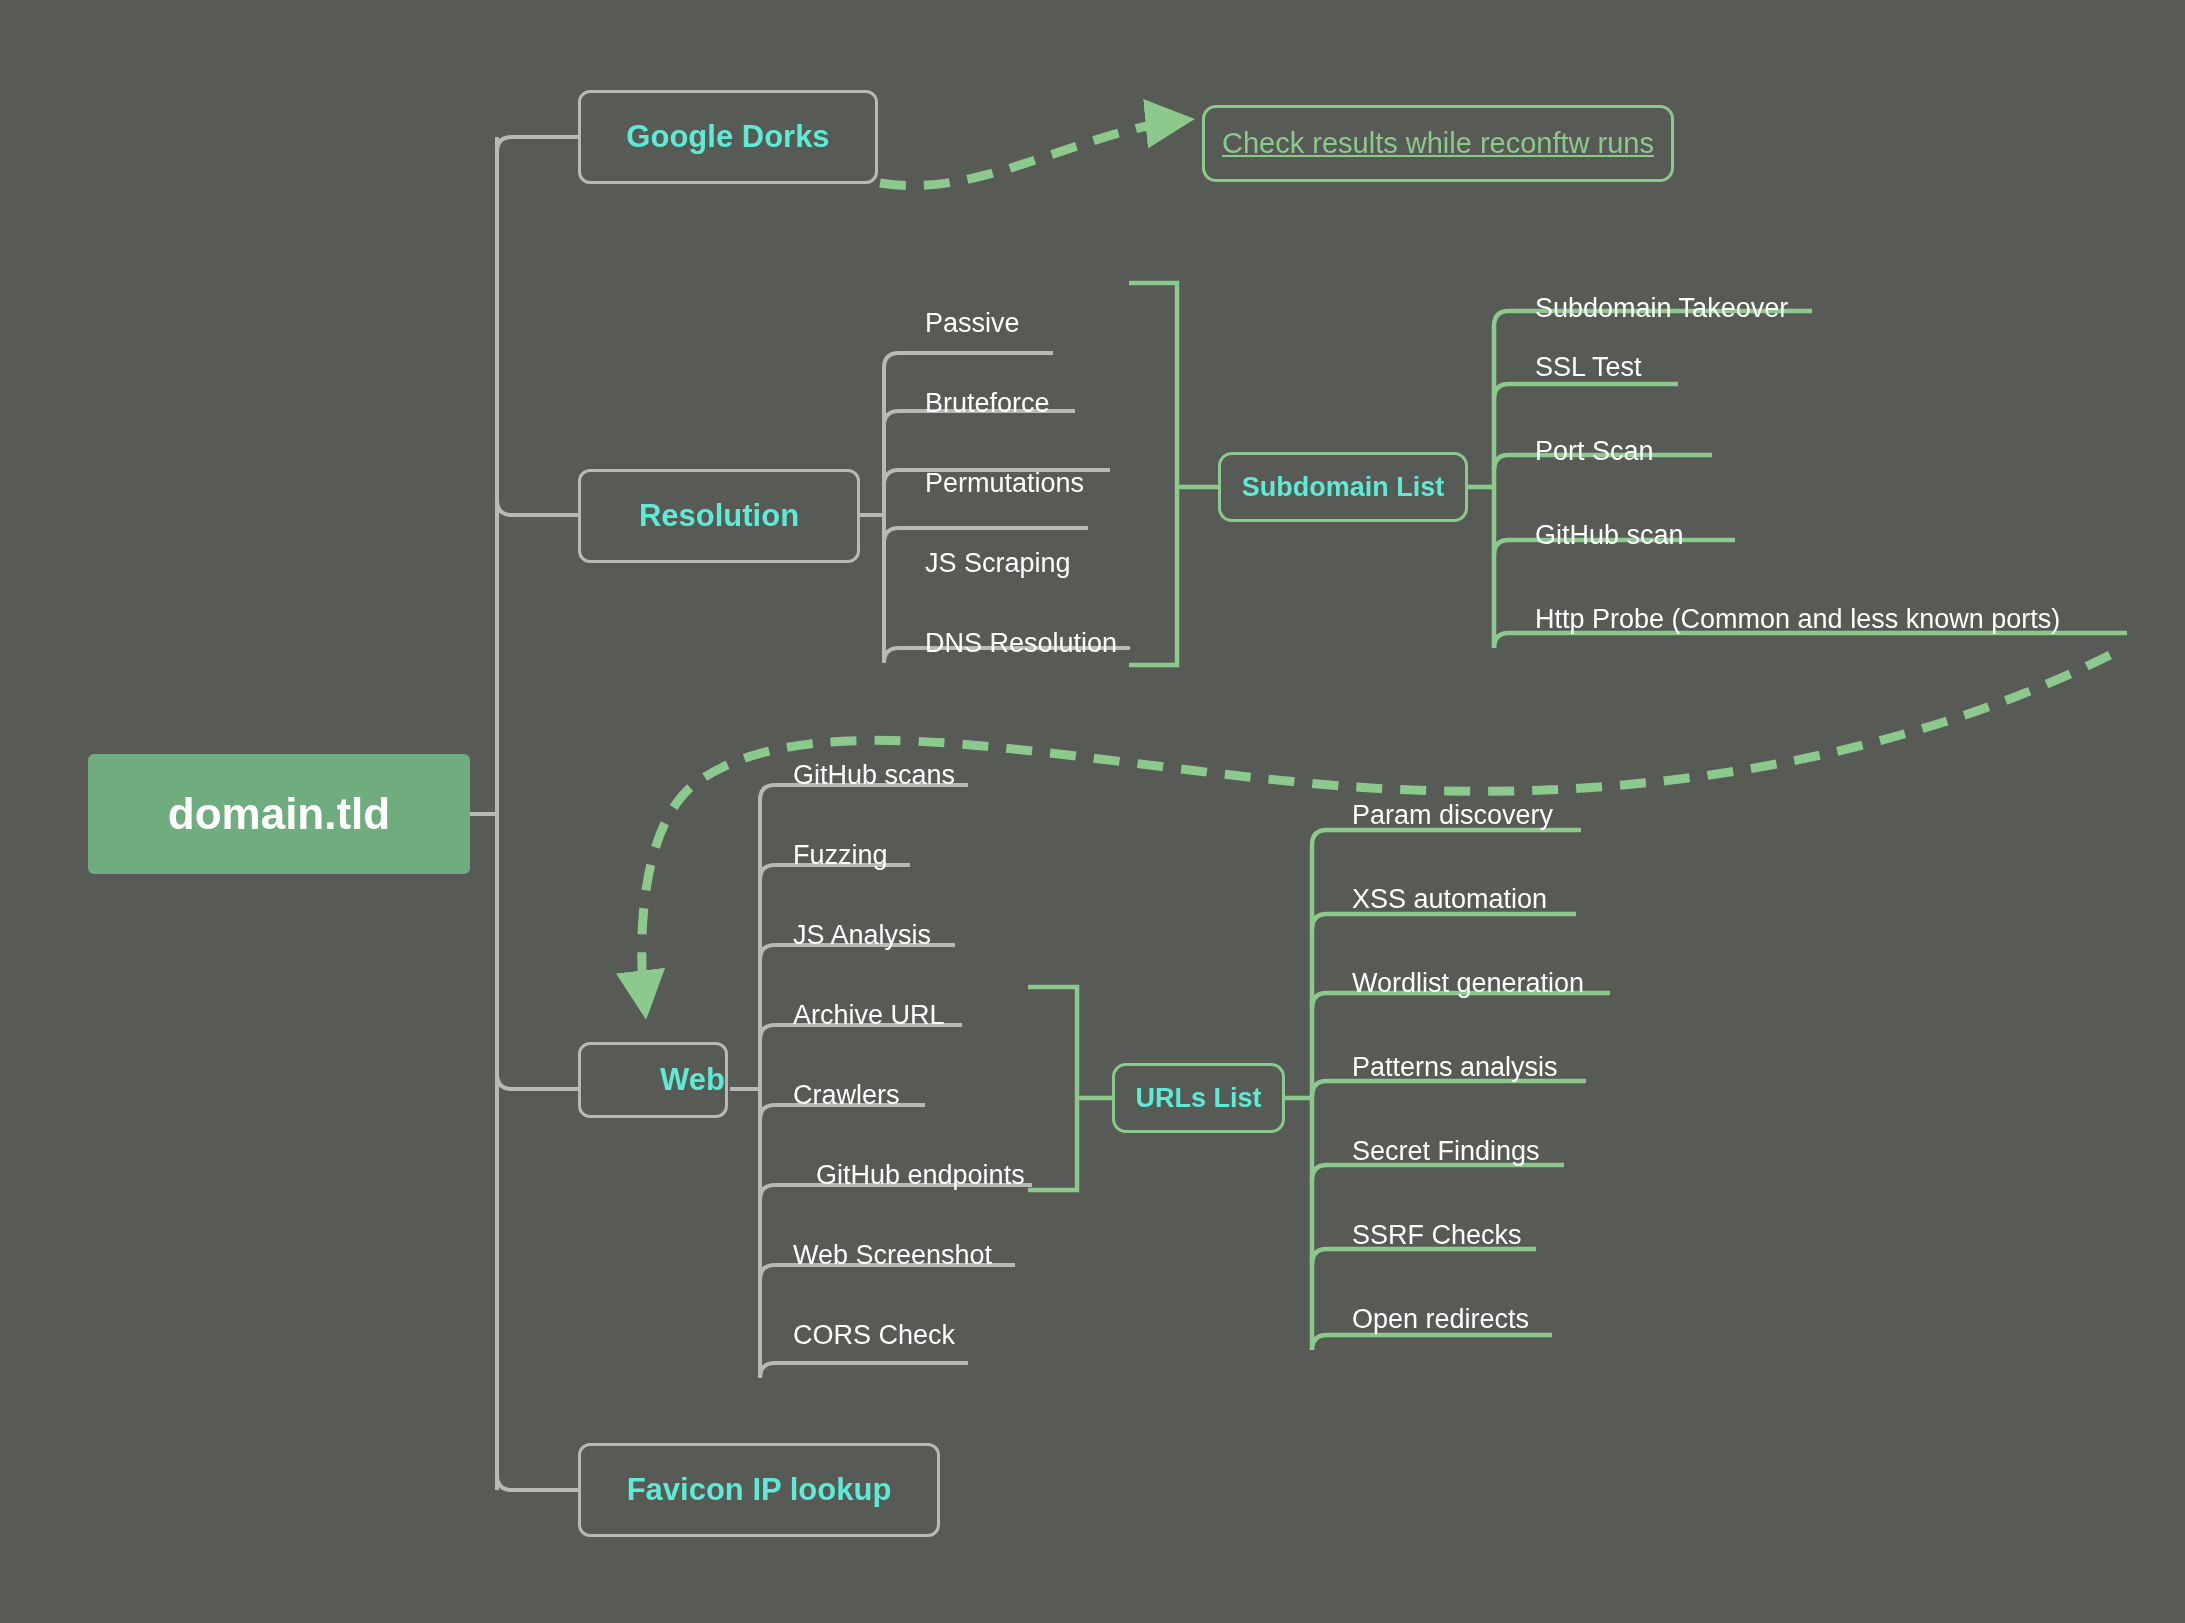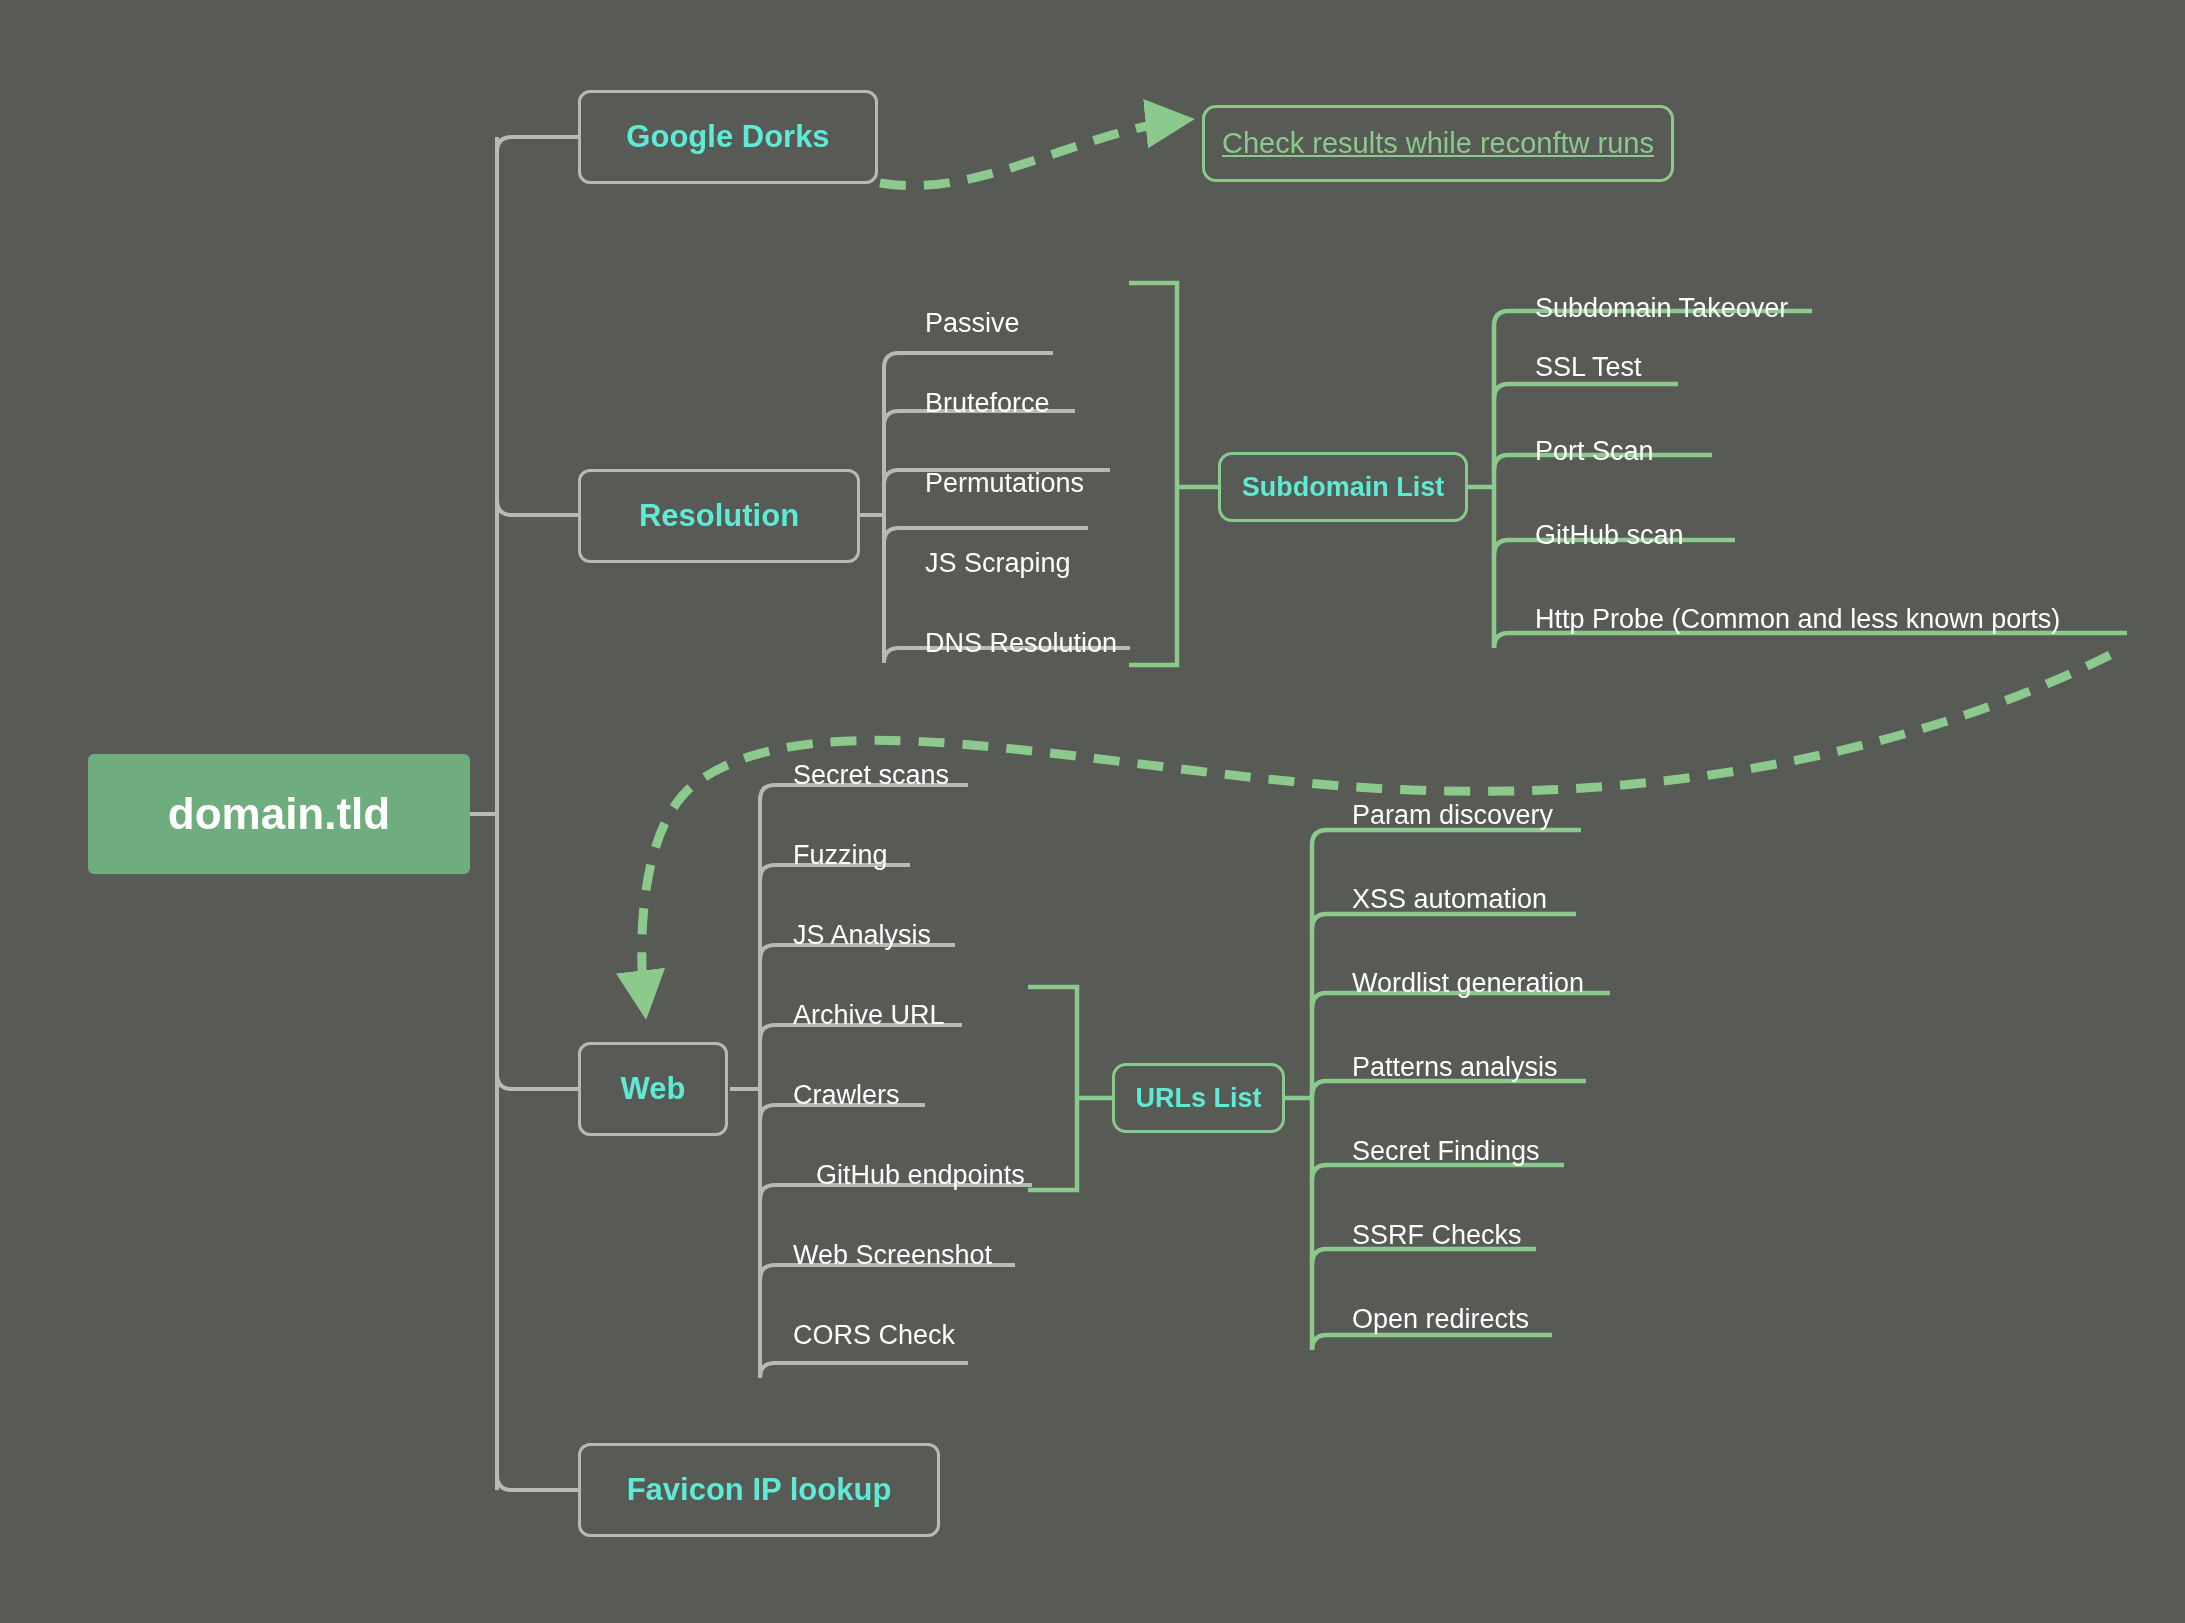--- a/index.html
+++ b/index.html
@@ -156,21 +156,21 @@
   </div>
 
   <div class="node node-gray" style="left:578px; top:90px; width:300px; height:94px;">
     <span>Google Dorks</span>
   </div>
 
   <div class="node node-gray" style="left:578px; top:469px; width:282px; height:94px;">
     <span>Resolution</span>
   </div>
 
-  <div class="node node-gray" style="left:578px; top:1042px; width:150px; height:94px;">
+  <div class="node node-gray" style="left:578px; top:1042px; width:150px; height:76px;justify-content:flex-end;">
     <span>Web</span>
   </div>
 
   <div class="node node-gray" style="left:578px; top:1443px; width:362px; height:94px;">
     <span>Favicon IP lookup</span>
   </div>
 
   <div class="node node-green" style="left:1218px; top:452px; width:250px; height:70px;">
     <span>Subdomain List</span>
   </div>
@@ -189,21 +189,21 @@
   <div class="leaf" style="left:925px; top:470px;">Permutations</div>
   <div class="leaf" style="left:925px; top:550px;">JS Scraping</div>
   <div class="leaf" style="left:925px; top:630px;">DNS Resolution</div>
 
   <div class="leaf" style="left:1535px; top:270px;margin-top:25px;">Subdomain Takeover</div>
   <div class="leaf" style="left:1535px; top:354px;">SSL Test</div>
   <div class="leaf" style="left:1535px; top:438px;">Port Scan</div>
   <div class="leaf" style="left:1535px; top:522px;">GitHub scan</div>
   <div class="leaf" style="left:1535px; top:606px;">Http Probe (Common and less known ports)</div>
 
-  <div class="leaf" style="left:793px; top:762px;">Secret scans</div>
+  <div class="leaf" style="left:793px; top:762px;">GitHub scans</div>
   <div class="leaf" style="left:793px; top:842px;">Fuzzing</div>
   <div class="leaf" style="left:793px; top:922px;">JS Analysis</div>
   <div class="leaf" style="left:793px; top:1002px;">Archive URL</div>
   <div class="leaf" style="left:793px; top:1082px;">Crawlers</div>
   <div class="leaf" style="left:816px; top:1162px;">GitHub endpoints</div>
   <div class="leaf" style="left:793px; top:1242px;">Web Screenshot</div>
   <div class="leaf" style="left:793px; top:1322px;">CORS Check</div>
 
   <div class="leaf" style="left:1352px; top:802px;">Param discovery</div>
   <div class="leaf" style="left:1352px; top:886px;">XSS automation</div>

